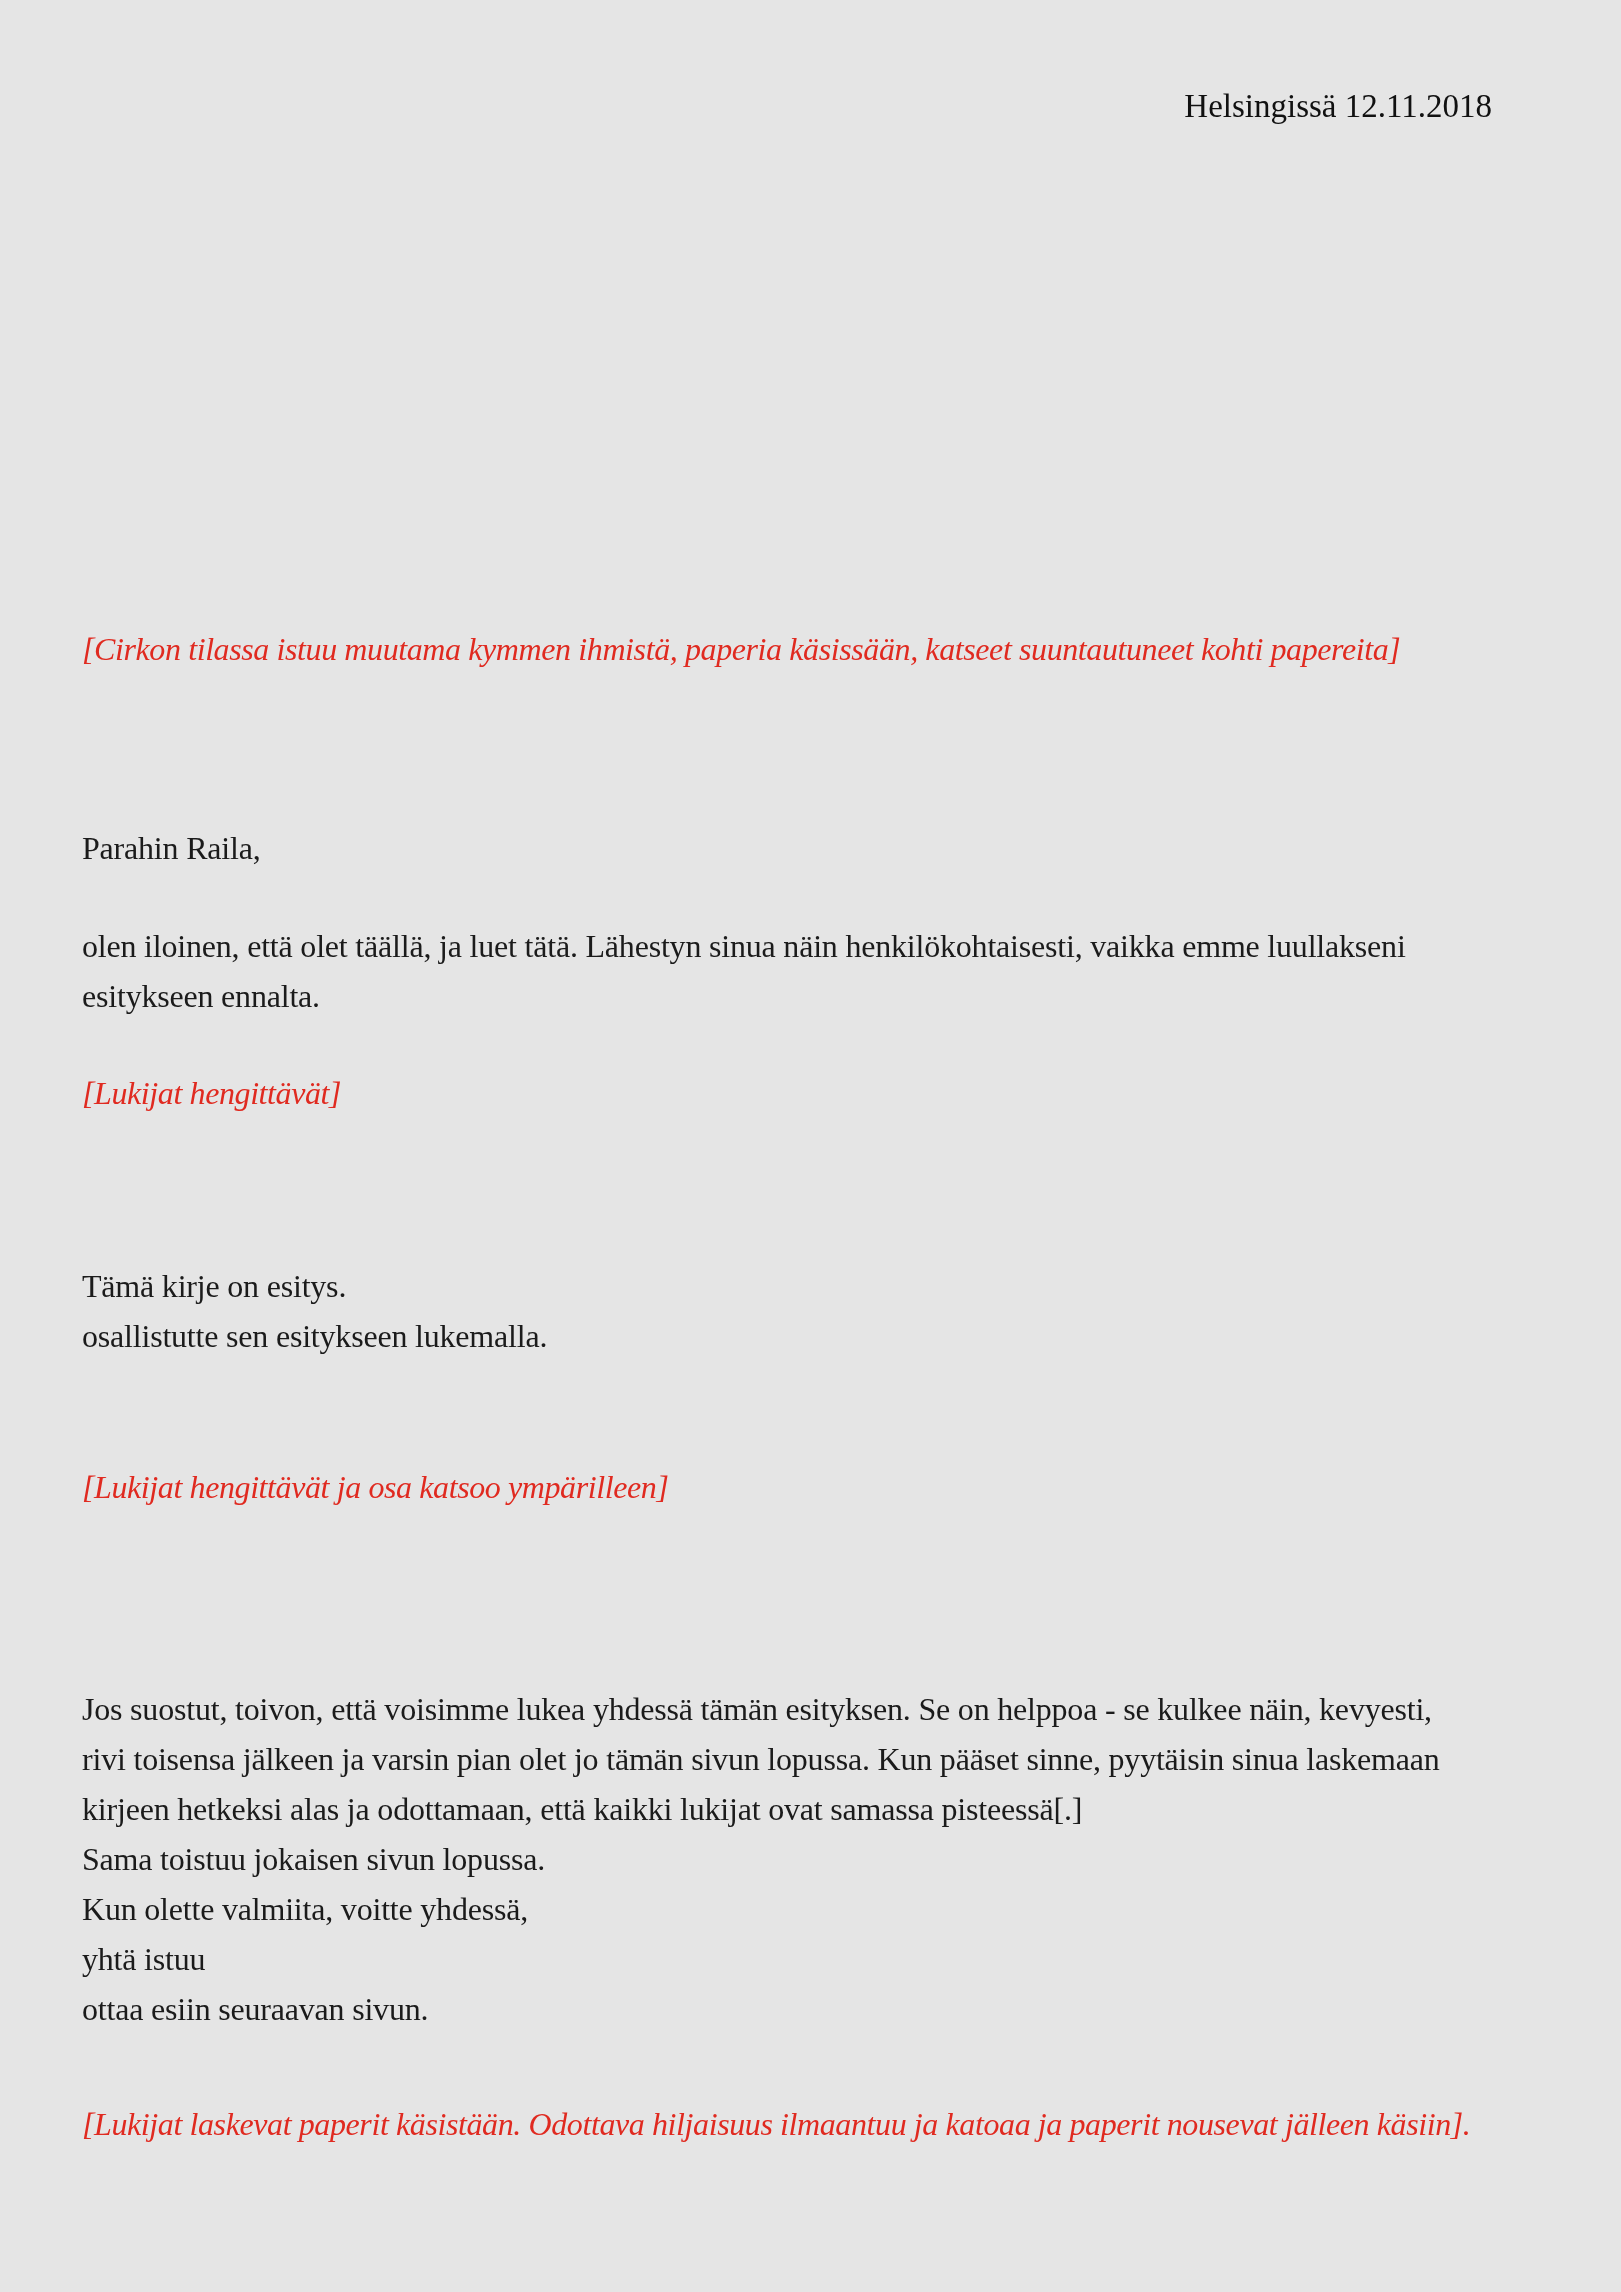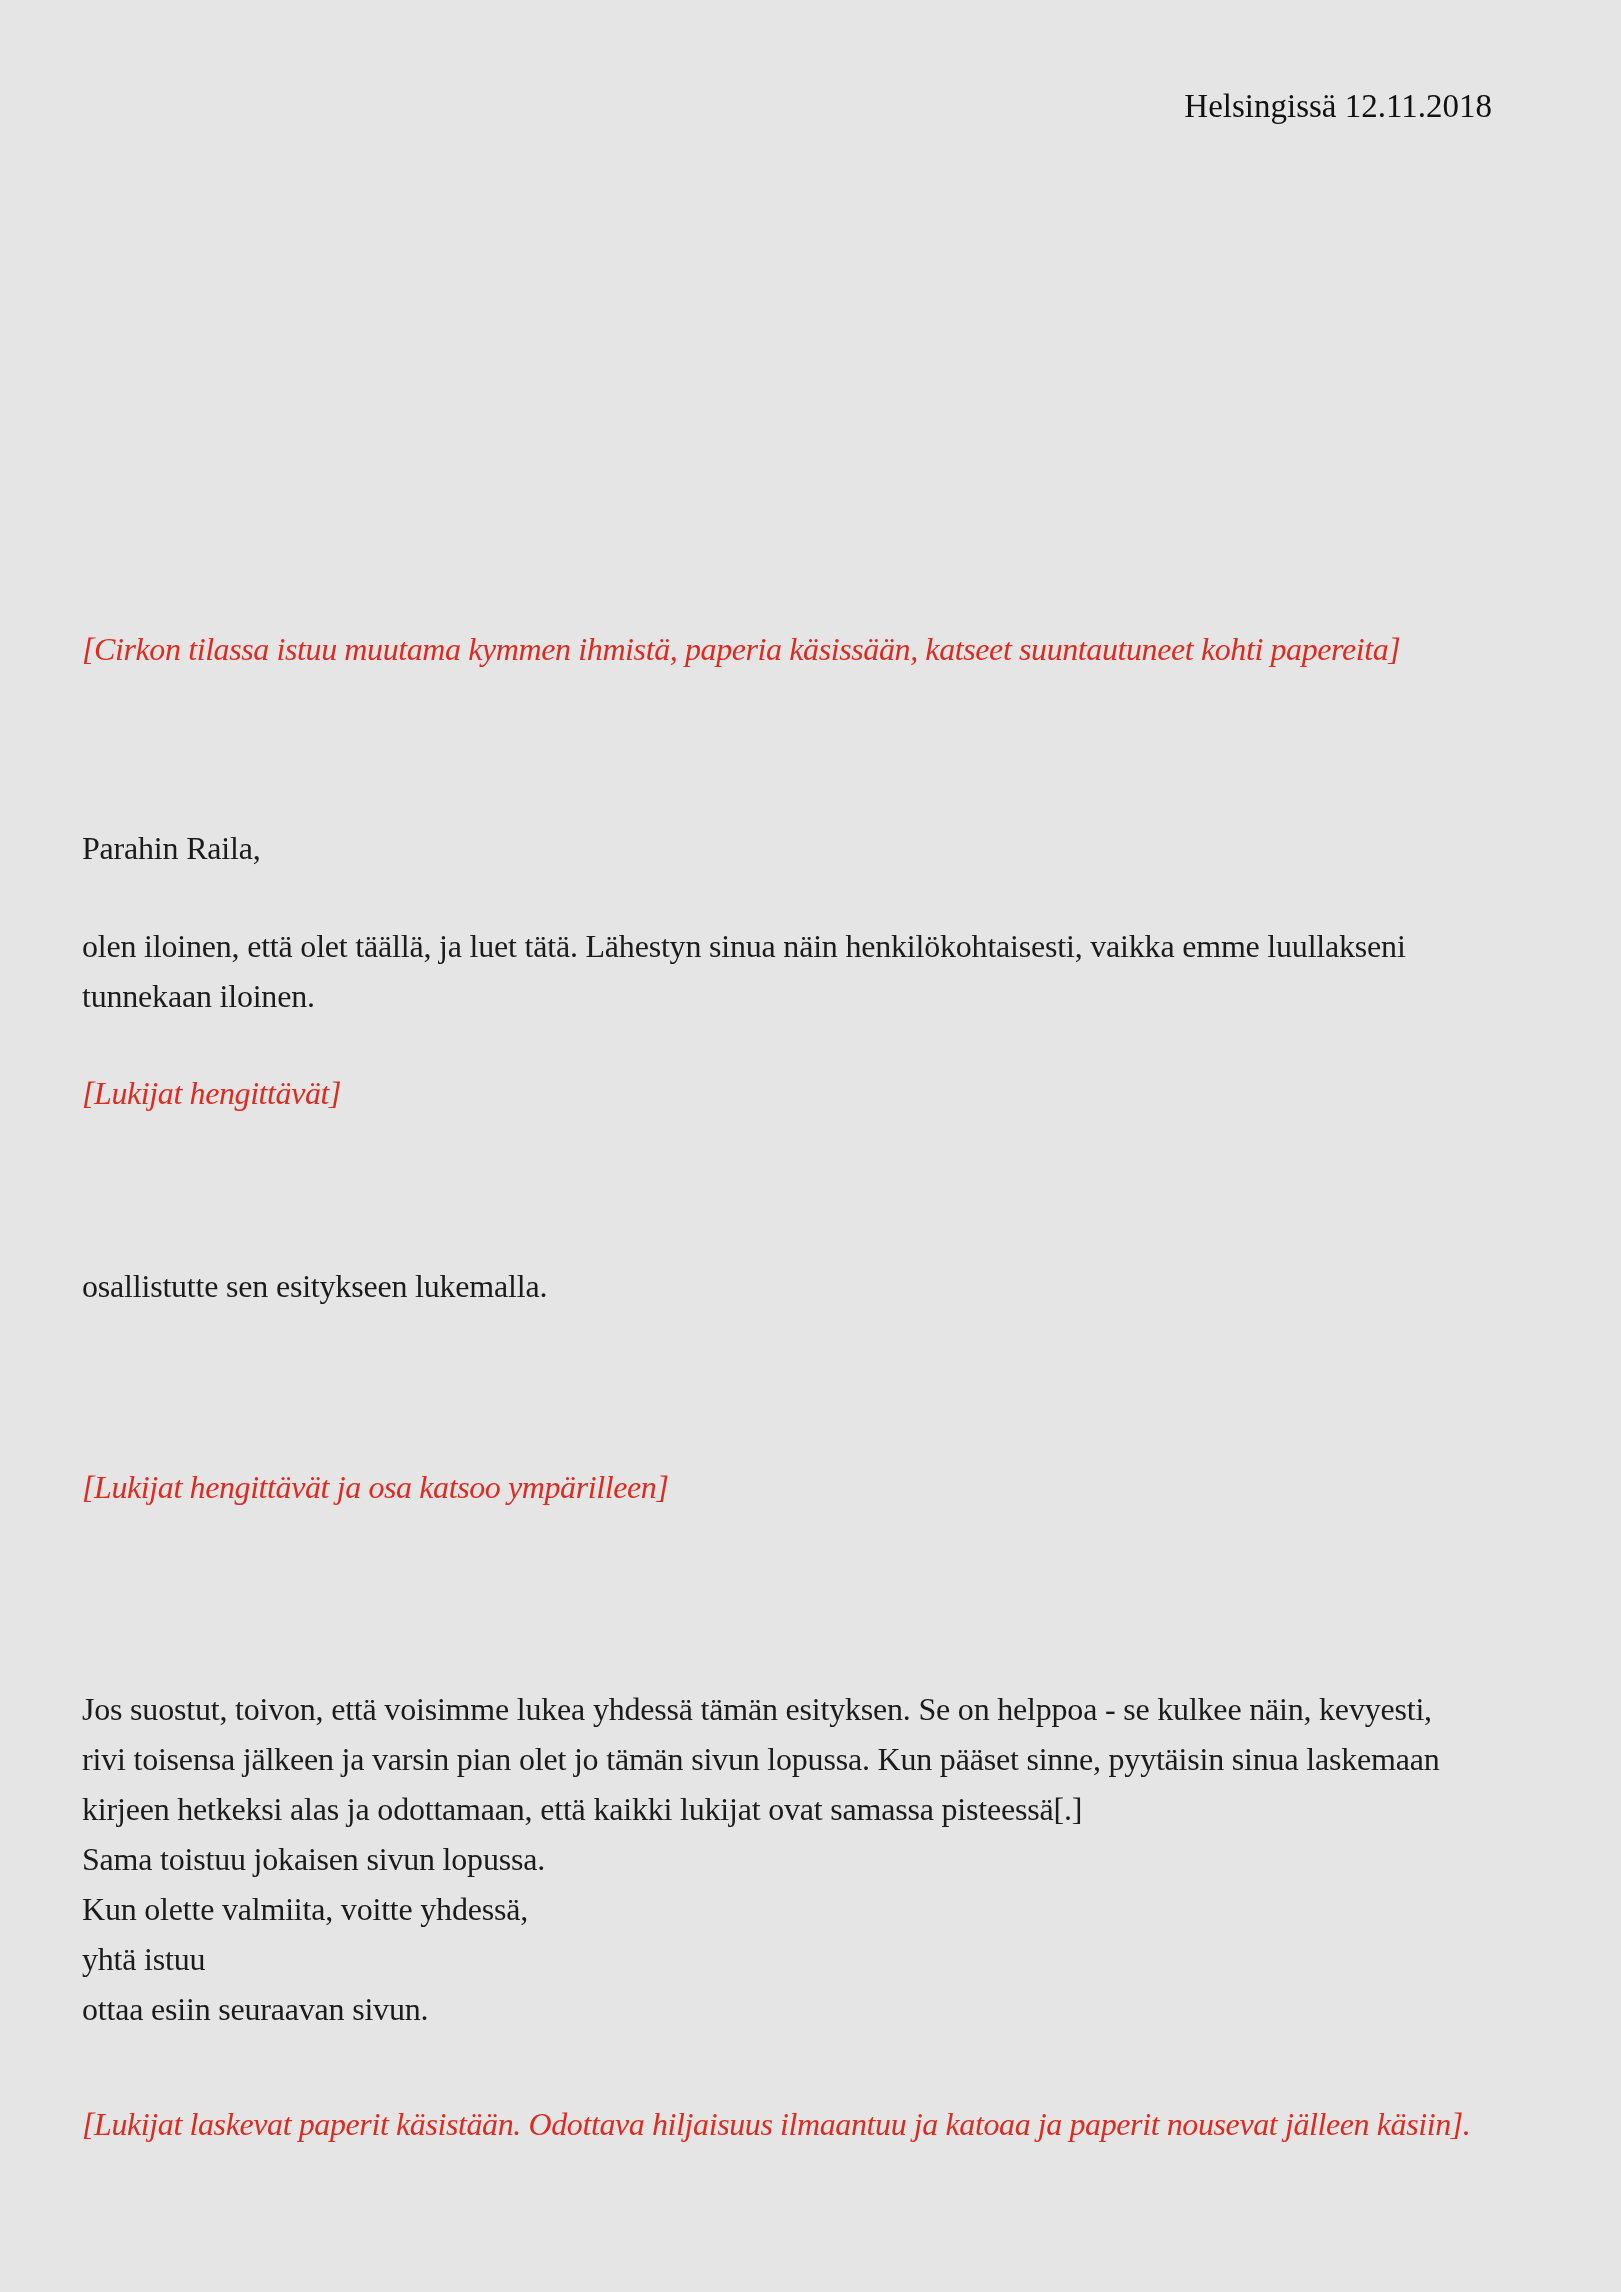--- a/index.html
+++ b/index.html
@@ -54,28 +54,29 @@
   <div class="block body-text" style="top:823px">
     <div class="line">Parahin Raila,</div>
   </div>
 
   <div class="block stage-direction" style="top:624px">
     <div class="line">[Cirkon tilassa istuu muutama kymmen ihmistä, paperia käsissään, katseet suuntautuneet kohti papereita]</div>
   </div>
 
   <div class="block body-text" style="top:921px">
     <div class="line">olen iloinen, että olet täällä, ja luet tätä. Lähestyn sinua näin henkilökohtaisesti, vaikka emme luullakseni</div>
-    <div class="line">tunnekaan iloinen.</div>
+    <div class="line">esitykseen ennalta.</div>
   </div>
 
   <div class="block stage-direction" style="top:1068px">
     <div class="line">[Lukijat hengittävät]</div>
   </div>
 
   <div class="block body-text" style="top:1261px">
+    <div class="line">Tämä kirje on esitys.</div>
     <div class="line">osallistutte sen esitykseen lukemalla.</div>
   </div>
 
   <div class="block stage-direction" style="top:1462px">
     <div class="line">[Lukijat hengittävät ja osa katsoo ympärilleen]</div>
   </div>
 
   <div class="block body-text" style="top:1684px">
     <div class="line">Jos suostut, toivon, että voisimme lukea yhdessä tämän esityksen. Se on helppoa - se kulkee näin, kevyesti,</div>
     <div class="line">rivi toisensa jälkeen ja varsin pian olet jo tämän sivun lopussa. Kun pääset sinne, pyytäisin sinua laskemaan</div>

